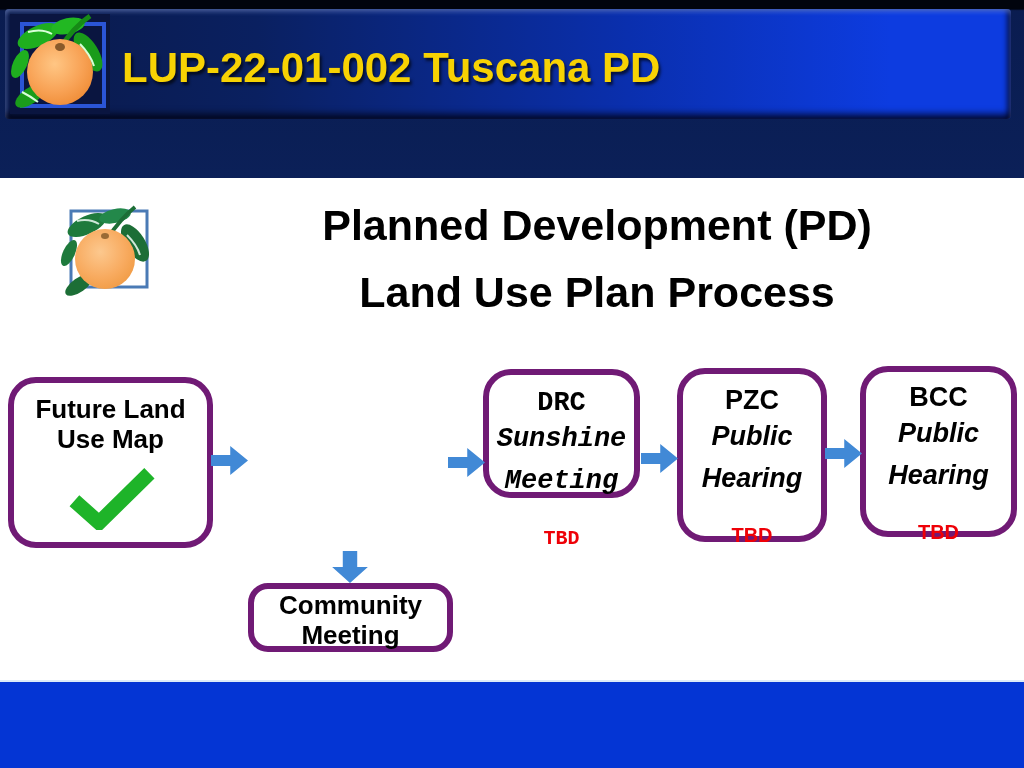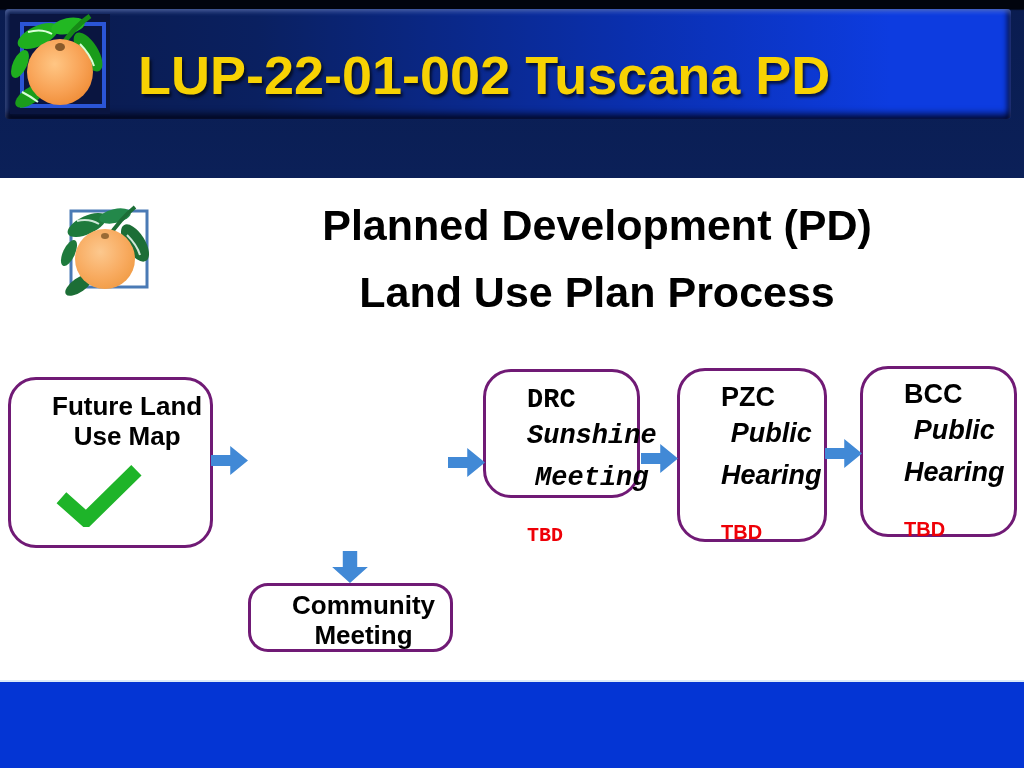--- a/index.html
+++ b/index.html
@@ -32,27 +32,26 @@
                 inset 3px 0 3px rgba(90,120,220,0.35);
   }
   .header-logo {
     position: absolute;
     top: 10px; left: 8px;
     width: 106px; height: 106px;
   }
   .header-title {
     position: absolute;
     top: 44px; left: 122px;
-    font-size: 54px;
+    font-size: 42px;
     font-weight: bold;
     letter-spacing: 0px;
     color: #f7d203;
     text-shadow: 2px 3px 3px rgba(0,0,0,0.65);
     white-space: nowrap;
-    margin-left: 16px;
   }
 
   
   .content-logo {
     position: absolute;
     top: 198px; left: 55px;
     width: 106px; height: 108px;
   }
   .slide-title {
     position: absolute;
@@ -63,28 +62,27 @@
     font-weight: bold;
     color: #000;
     letter-spacing: 0px;
     white-space: pre-line;
   }
 
   
   .fc-box {
     position: absolute;
     background: #fff;
-    border: 3px solid #701a75;
+    border: 6px solid #701a75;
     border-radius: 28px;
     display: flex;
     flex-direction: column;
-    align-items: flex-start;
+    align-items: center;
     text-align: center;
     color: #000;
-    padding-left: 41px;
   }
   .fc-label {
     font-size: 26px;
     line-height: 30px;
     font-weight: bold;
     white-space: pre-line;
   }
   .fc-title {
     font-size: 27px;
     line-height: 30px;

